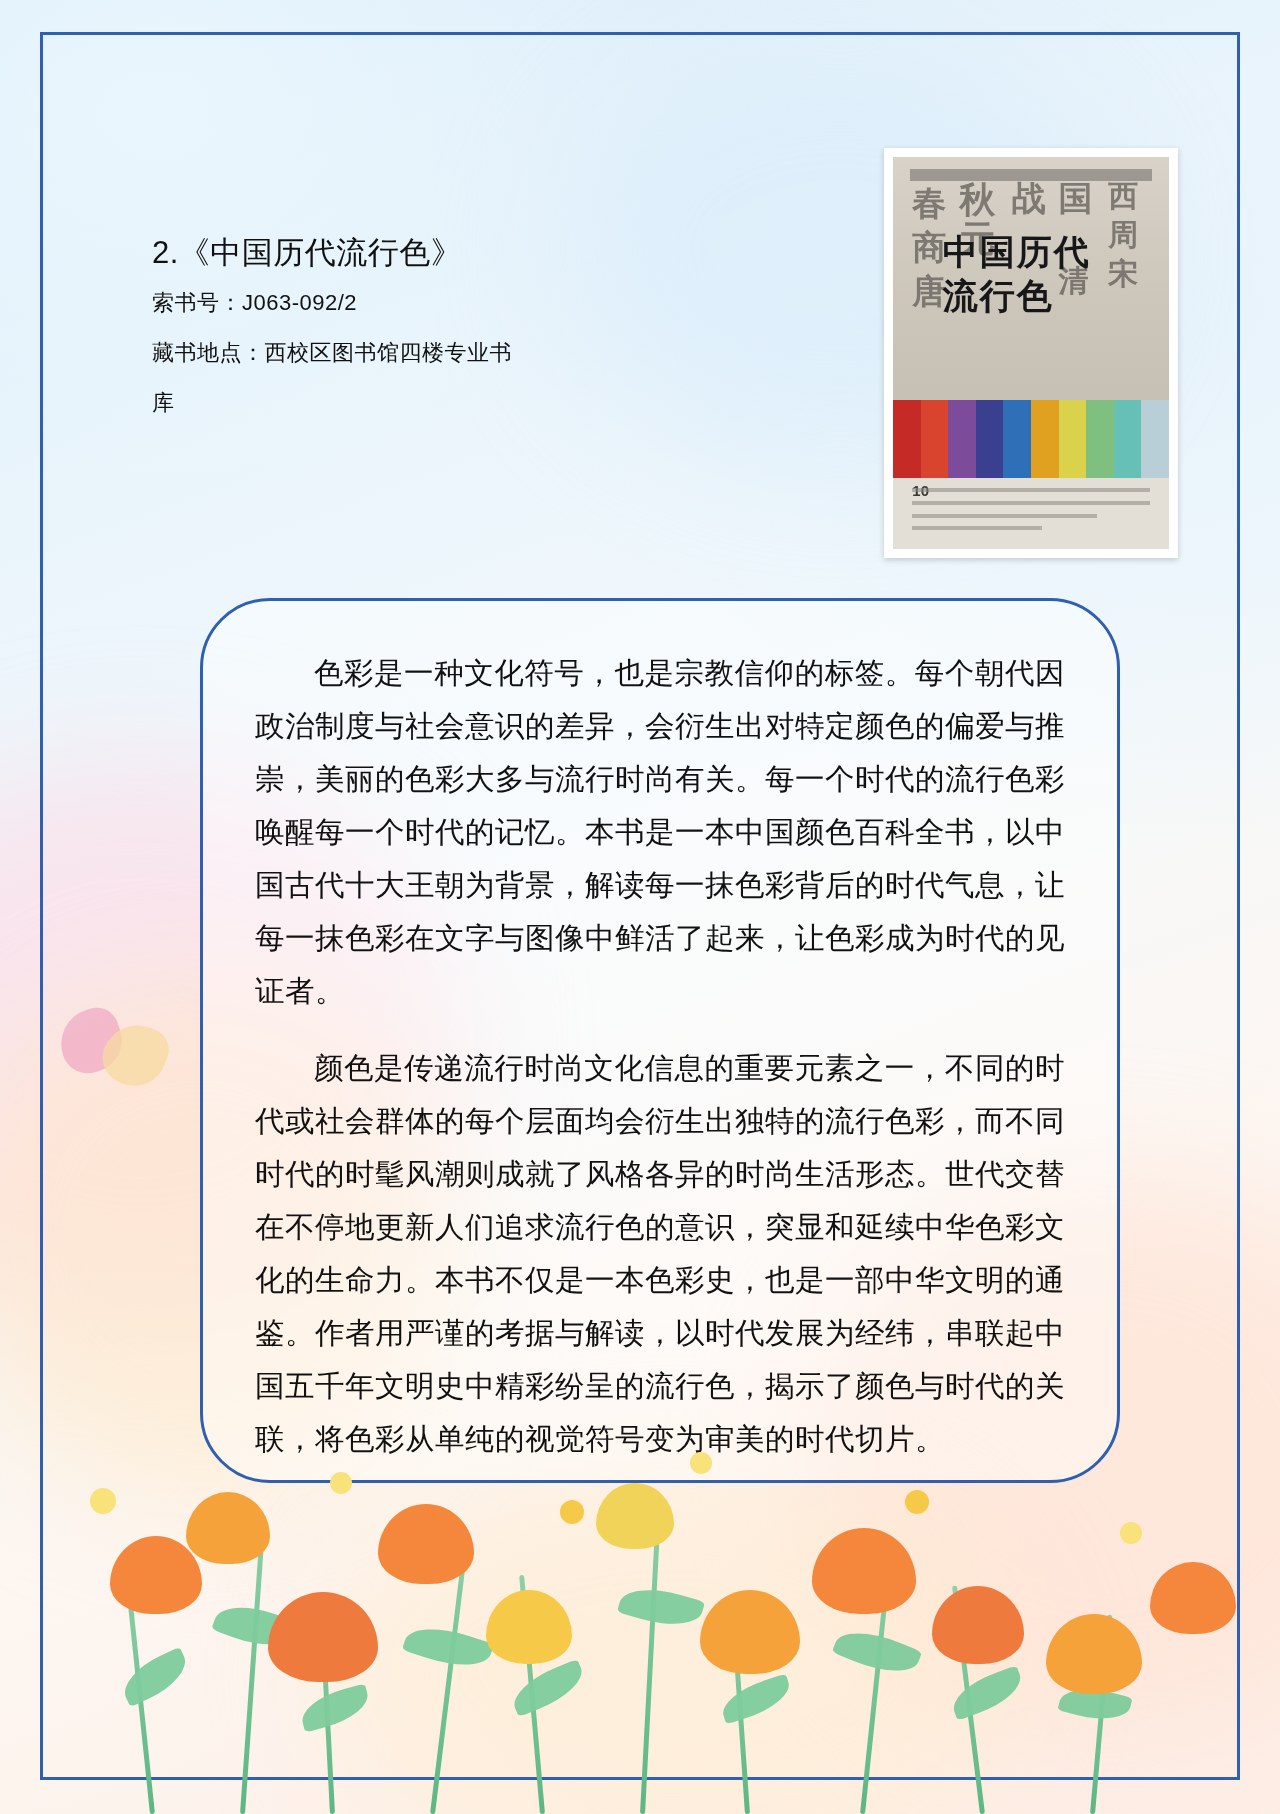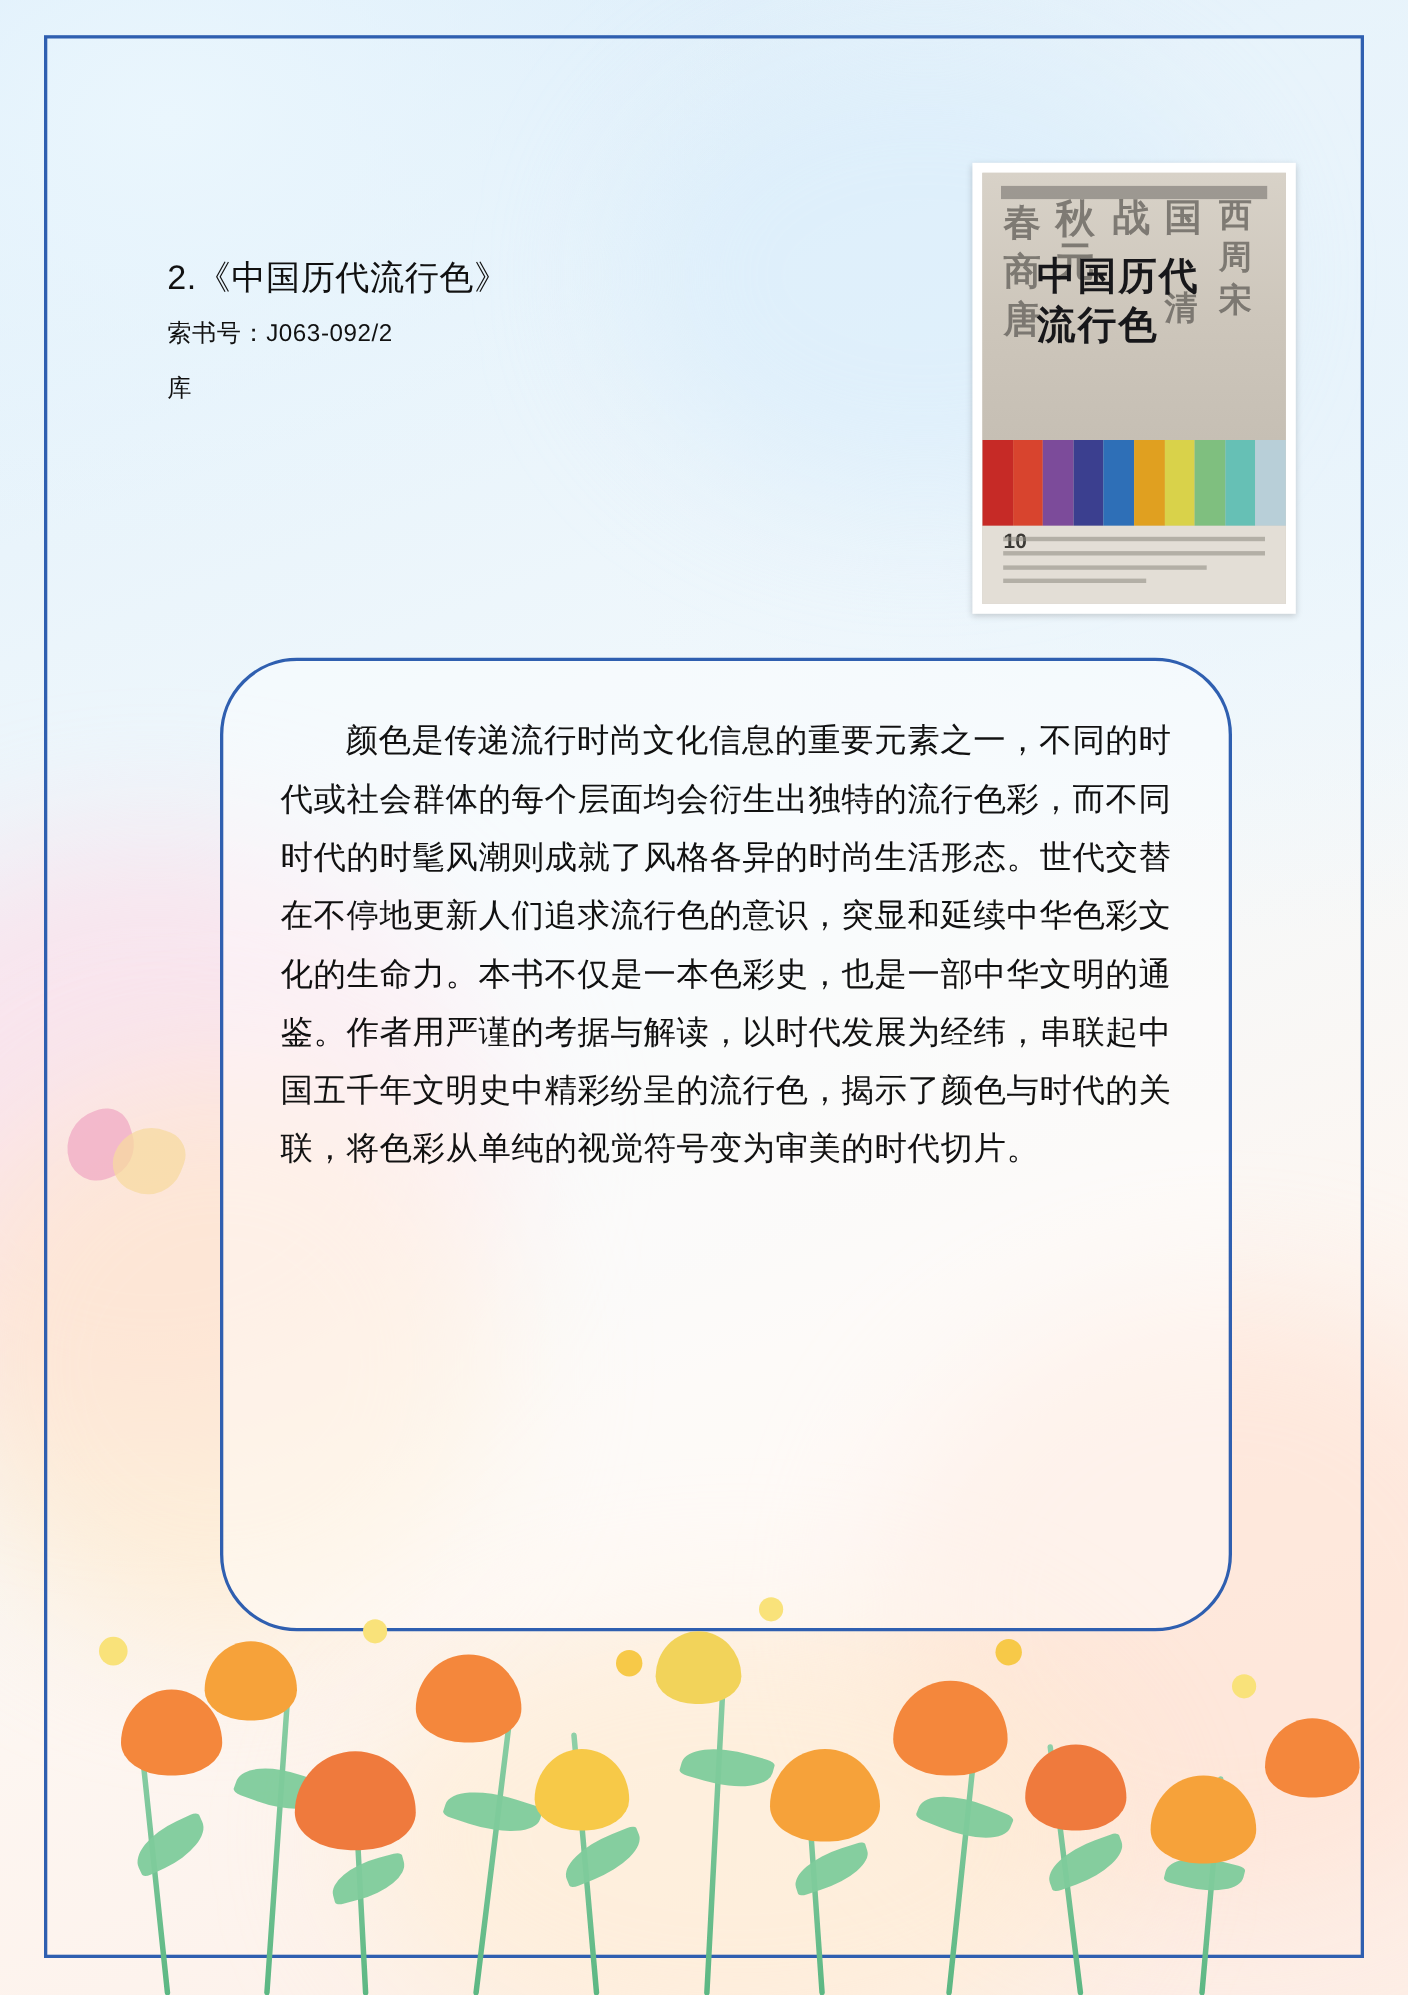--- a/index.html
+++ b/index.html
@@ -150,21 +150,21 @@
     background: #8d8880;
     opacity: .55;
   }
   .cover-bottom .blurb.b2 { top: 32%; }
   .cover-bottom .blurb.b3 { top: 50%; right: 26%; }
   .cover-bottom .blurb.b4 { top: 68%; right: 46%; }
   .cover-bottom .badge {
     position: absolute;
     left: 7%;
     top: 5%;
-    font-size: 19px;
+    font-size: 15px;
     font-weight: 700;
     color: #3b3935;
   }
 
   
   .balloon {
     position: absolute;
     left: 200px;
     top: 598px;
     width: 920px;
@@ -241,20 +241,21 @@
   <div class="wash wash-b"></div>
   <div class="wash wash-c"></div>
   <div class="wash wash-d"></div>
   <div class="wash wash-e"></div>
 
   <div class="frame"></div>
 
   <div class="header">
     <div class="line title">2.《中国历代流行色》</div>
     <div class="line">索书号：J063-092/2</div>
+    <div class="line">藏书地点：西校区图书馆四楼专业书</div>
     <div class="line">库</div>
   </div>
 
   <div class="cover-wrap">
     <div class="cover">
       <div class="cover-top">
         <div class="cover-topbar"></div>
         <div class="cover-kanji k1">春</div>
         <div class="cover-kanji k2">商</div>
         <div class="cover-kanji k3">唐</div>
@@ -287,20 +288,21 @@
         <div class="badge">10</div>
         <div class="blurb"></div>
         <div class="blurb b2"></div>
         <div class="blurb b3"></div>
         <div class="blurb b4"></div>
       </div>
     </div>
   </div>
 
   <div class="balloon">
+    <p>色彩是一种文化符号，也是宗教信仰的标签。每个朝代因政治制度与社会意识的差异，会衍生出对特定颜色的偏爱与推崇，美丽的色彩大多与流行时尚有关。每一个时代的流行色彩唤醒每一个时代的记忆。本书是一本中国颜色百科全书，以中国古代十大王朝为背景，解读每一抹色彩背后的时代气息，让每一抹色彩在文字与图像中鲜活了起来，让色彩成为时代的见证者。</p>
     <p>颜色是传递流行时尚文化信息的重要元素之一，不同的时代或社会群体的每个层面均会衍生出独特的流行色彩，而不同时代的时髦风潮则成就了风格各异的时尚生活形态。世代交替在不停地更新人们追求流行色的意识，突显和延续中华色彩文化的生命力。本书不仅是一本色彩史，也是一部中华文明的通鉴。作者用严谨的考据与解读，以时代发展为经纬，串联起中国五千年文明史中精彩纷呈的流行色，揭示了颜色与时代的关联，将色彩从单纯的视觉符号变为审美的时代切片。</p>
   </div>
 
   <div class="floral">
 
     <div class="stem" style="left:150px; height:250px; transform:rotate(-6deg)"></div>
     <div class="stem" style="left:240px; height:300px; transform:rotate(4deg)"></div>
     <div class="stem" style="left:330px; height:220px; transform:rotate(-3deg)"></div>
     <div class="stem" style="left:430px; height:280px; transform:rotate(7deg)"></div>
     <div class="stem" style="left:540px; height:240px; transform:rotate(-5deg)"></div>

